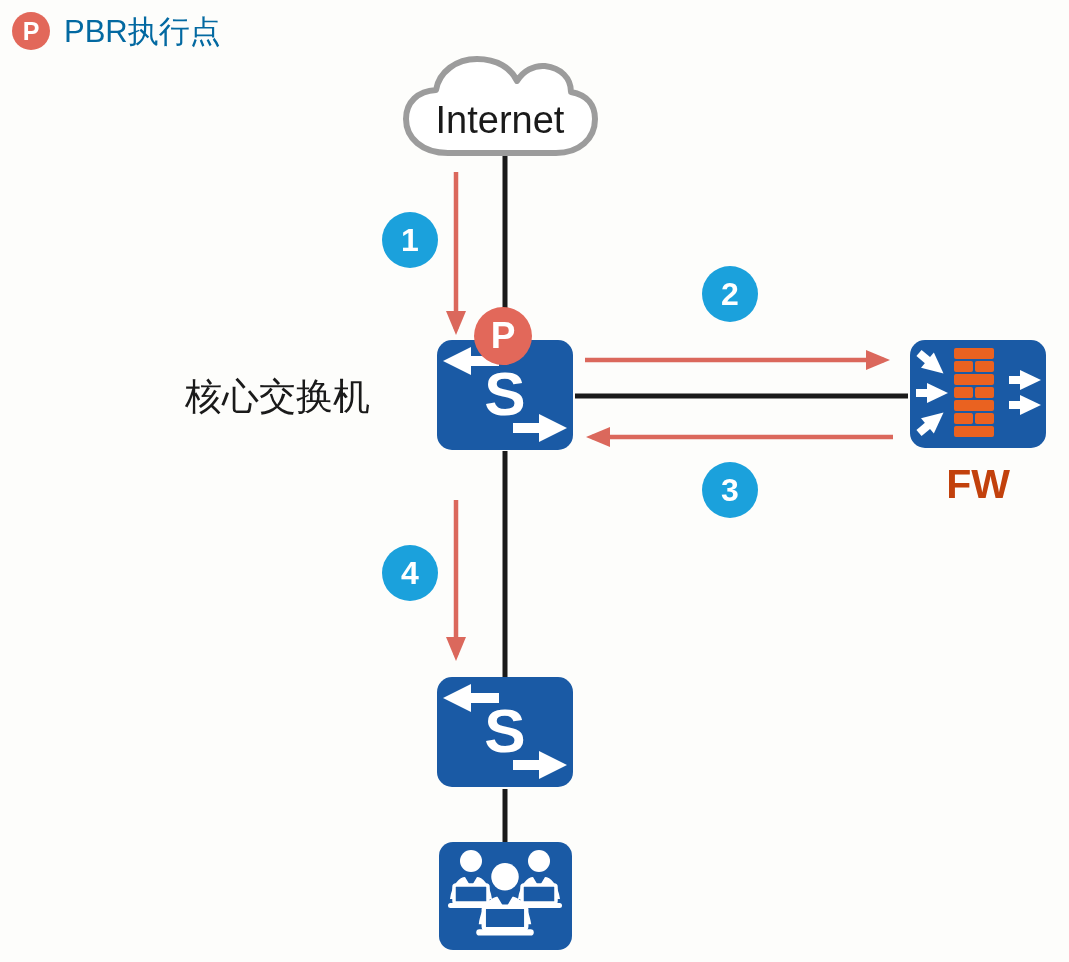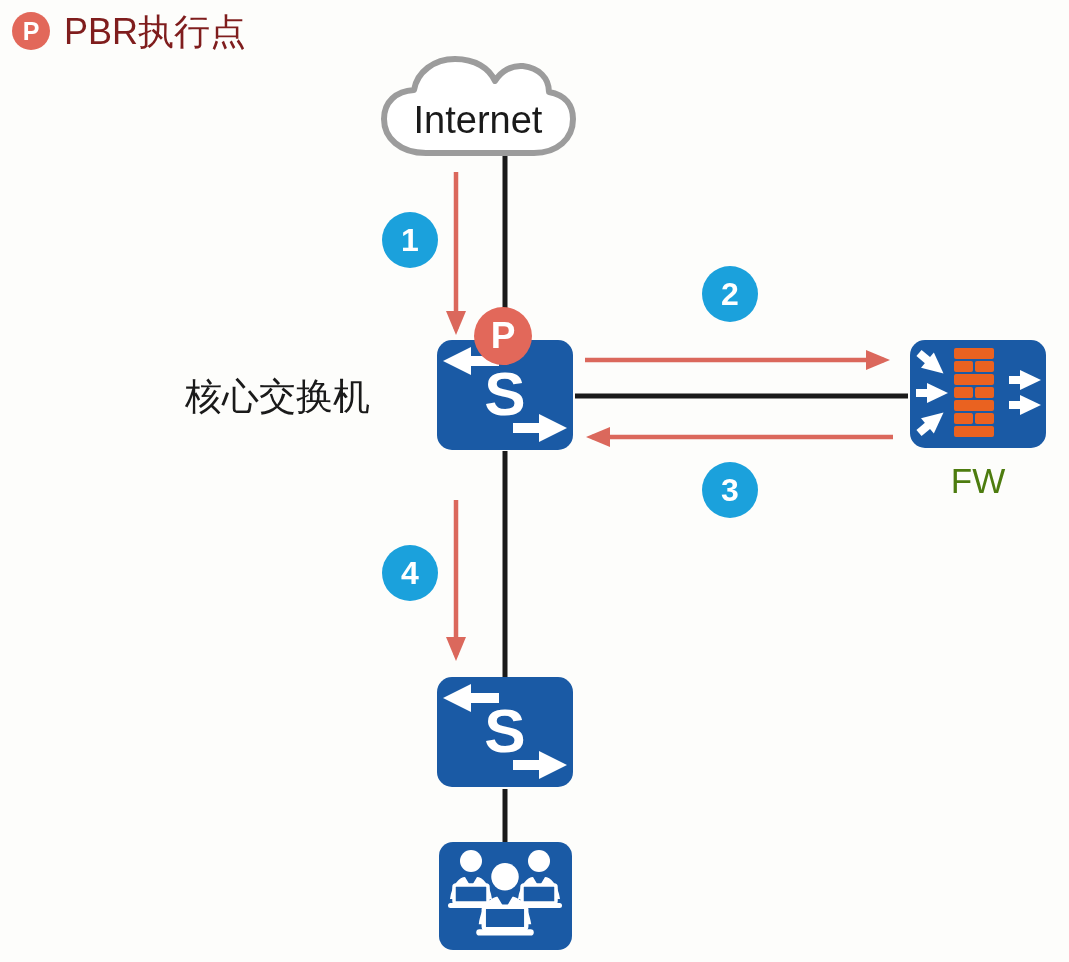--- a/index.html
+++ b/index.html
@@ -27,41 +27,41 @@
     font-weight: bold;
     display: flex;
     align-items: center;
     justify-content: center;
     z-index: 2;
   }
   .legend-badge { left: 12px; top: 12px; width: 38px; height: 38px; font-size: 25px; }
   .legend-label {
     position: absolute; left: 64px; top: 13px;
     height: 38px; line-height: 38px;
-    font-size: 36px; color: #7f1d1d; z-index: 1;
+    font-size: 31px; color: #0369a1; z-index: 1;
   }
 
-  .cloud { position: absolute; left: 376px; top: 50px; width: 204px; height: 112px; z-index: 1; }
+  .cloud { position: absolute; left: 398px; top: 50px; width: 204px; height: 112px; z-index: 1; }
   .cloud svg { display: block; width: 100%; height: 100%; }
   .cloud-label {
     position: absolute; left: 0; top: 49px; width: 100%;
     text-align: center; font-size: 38px; color: #1A1A1A;
   }
 
   .core-switch   { left: 435px; top: 338px; width: 140px; height: 114px; }
   .pbr-badge     { left: 474px; top: 307px; width: 58px; height: 58px; font-size: 37px; }
   .core-label {
     position: absolute; left: 185px; top: 372px; width: 245px;
     text-align: left; font-size: 37px; color: #1A1A1A; z-index: 1;
   }
 
   .fw-node { left: 908px; top: 338px; width: 140px; height: 112px; }
   .fw-label {
     position: absolute; left: 908px; top: 461px; width: 140px;
-    text-align: center; font-size: 35px; color: #4d7c0f; z-index: 1;
+    text-align: center; font-size: 41px; color: #c2410c; z-index: 1; font-weight: bold;
   }
 
   .access-switch { left: 435px; top: 674px; width: 140px; height: 116px; }
   .users-node    { left: 437px; top: 840px; width: 137px; height: 112px; }
 
   .step {
     position: absolute; width: 56px; height: 56px; border-radius: 50%;
     background: #1BA1DC; color: #fff; font-weight: bold; font-size: 32px;
     display: flex; align-items: center; justify-content: center; z-index: 2;
   }

